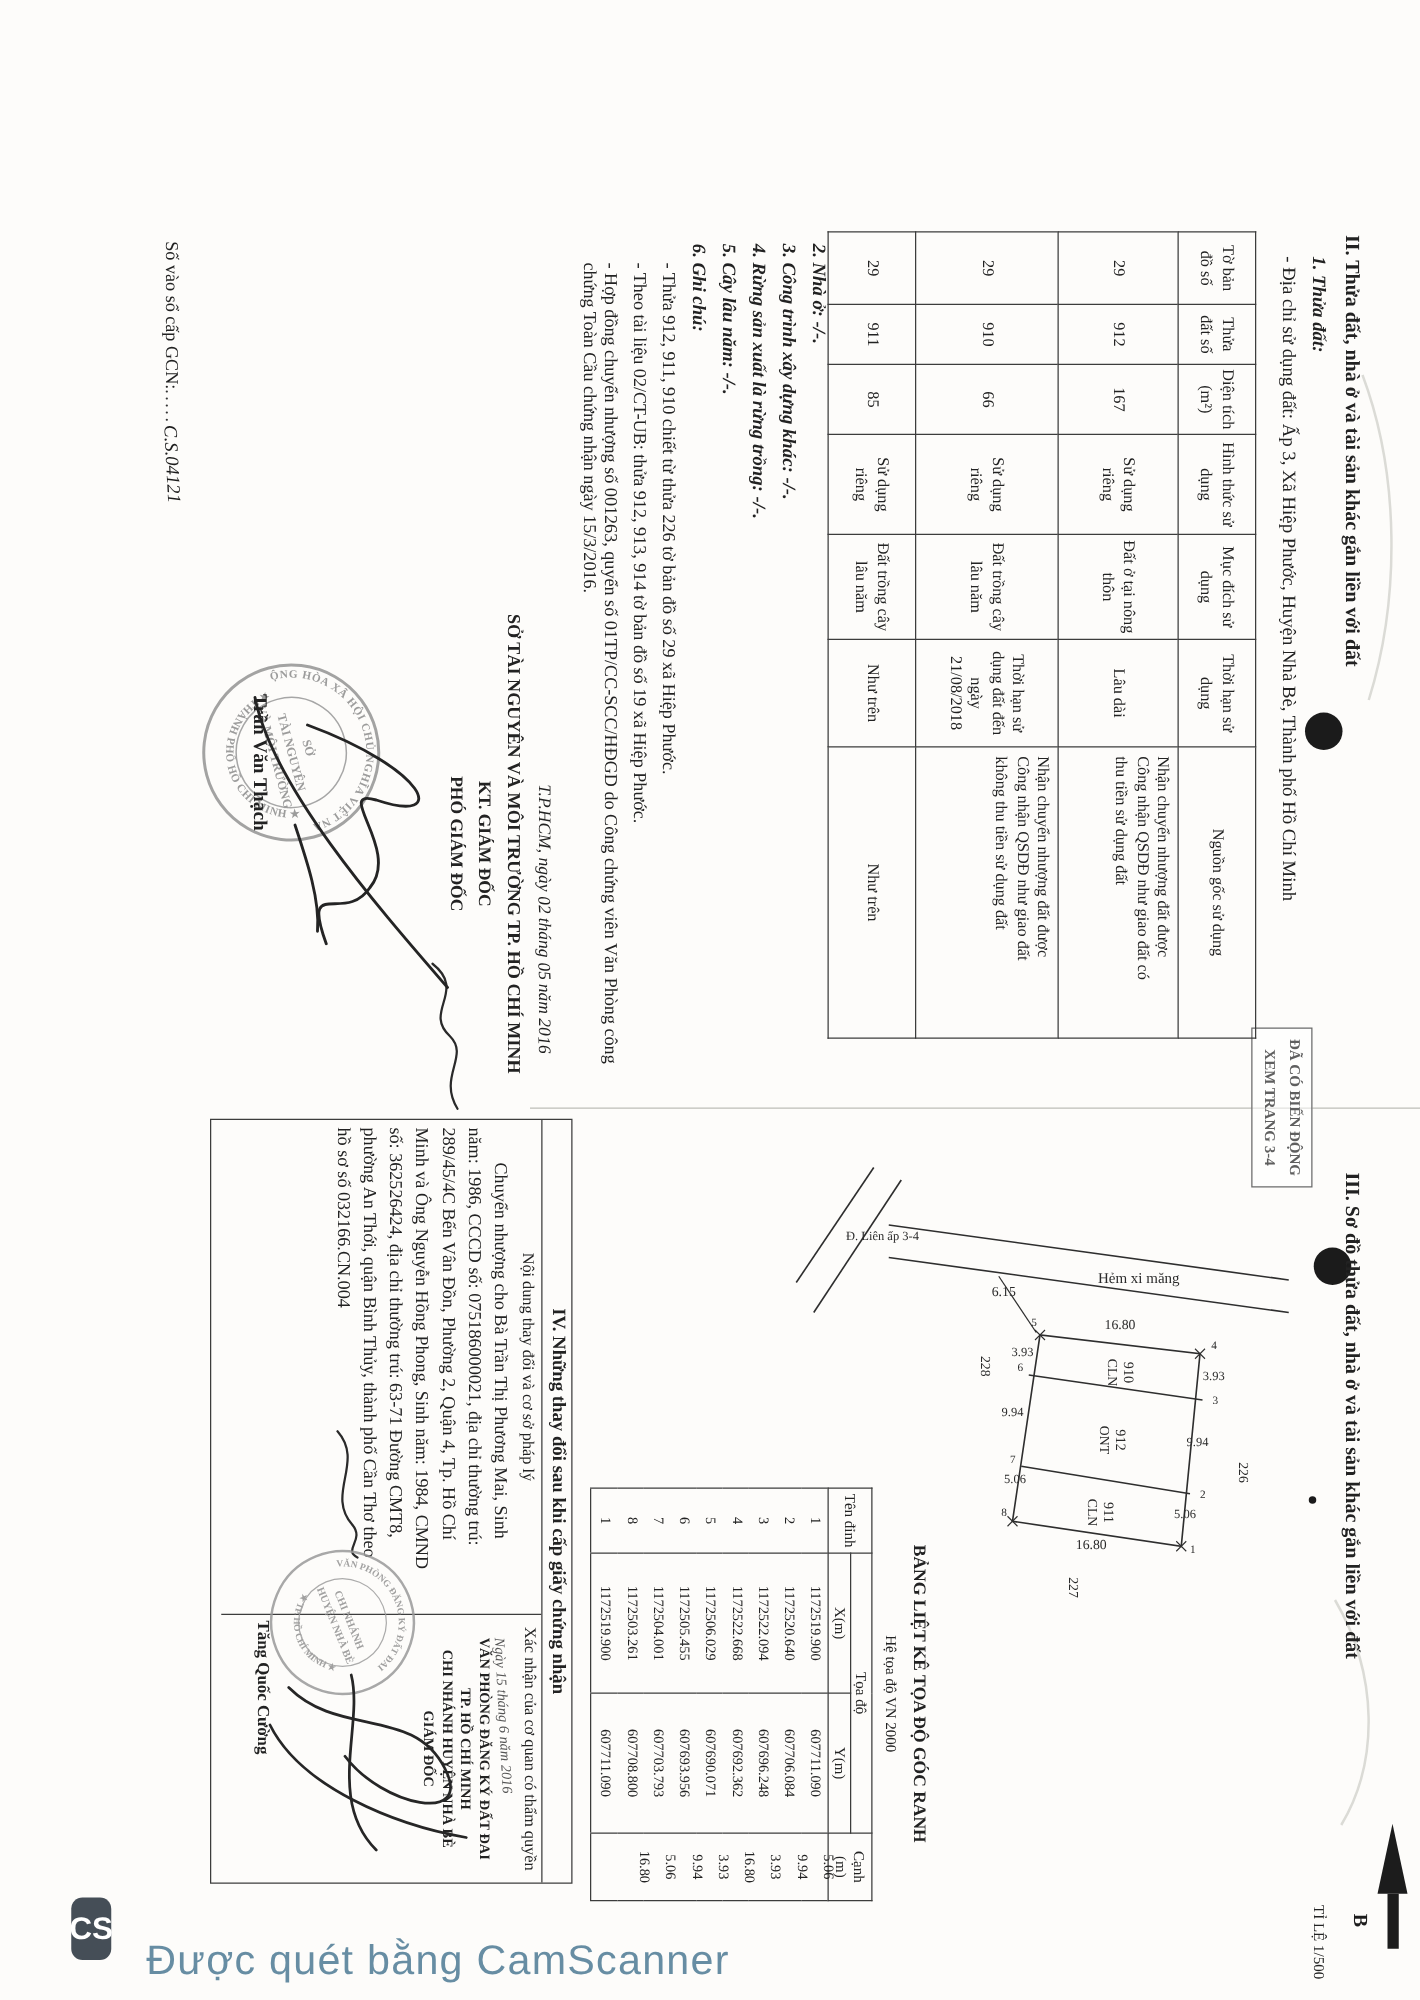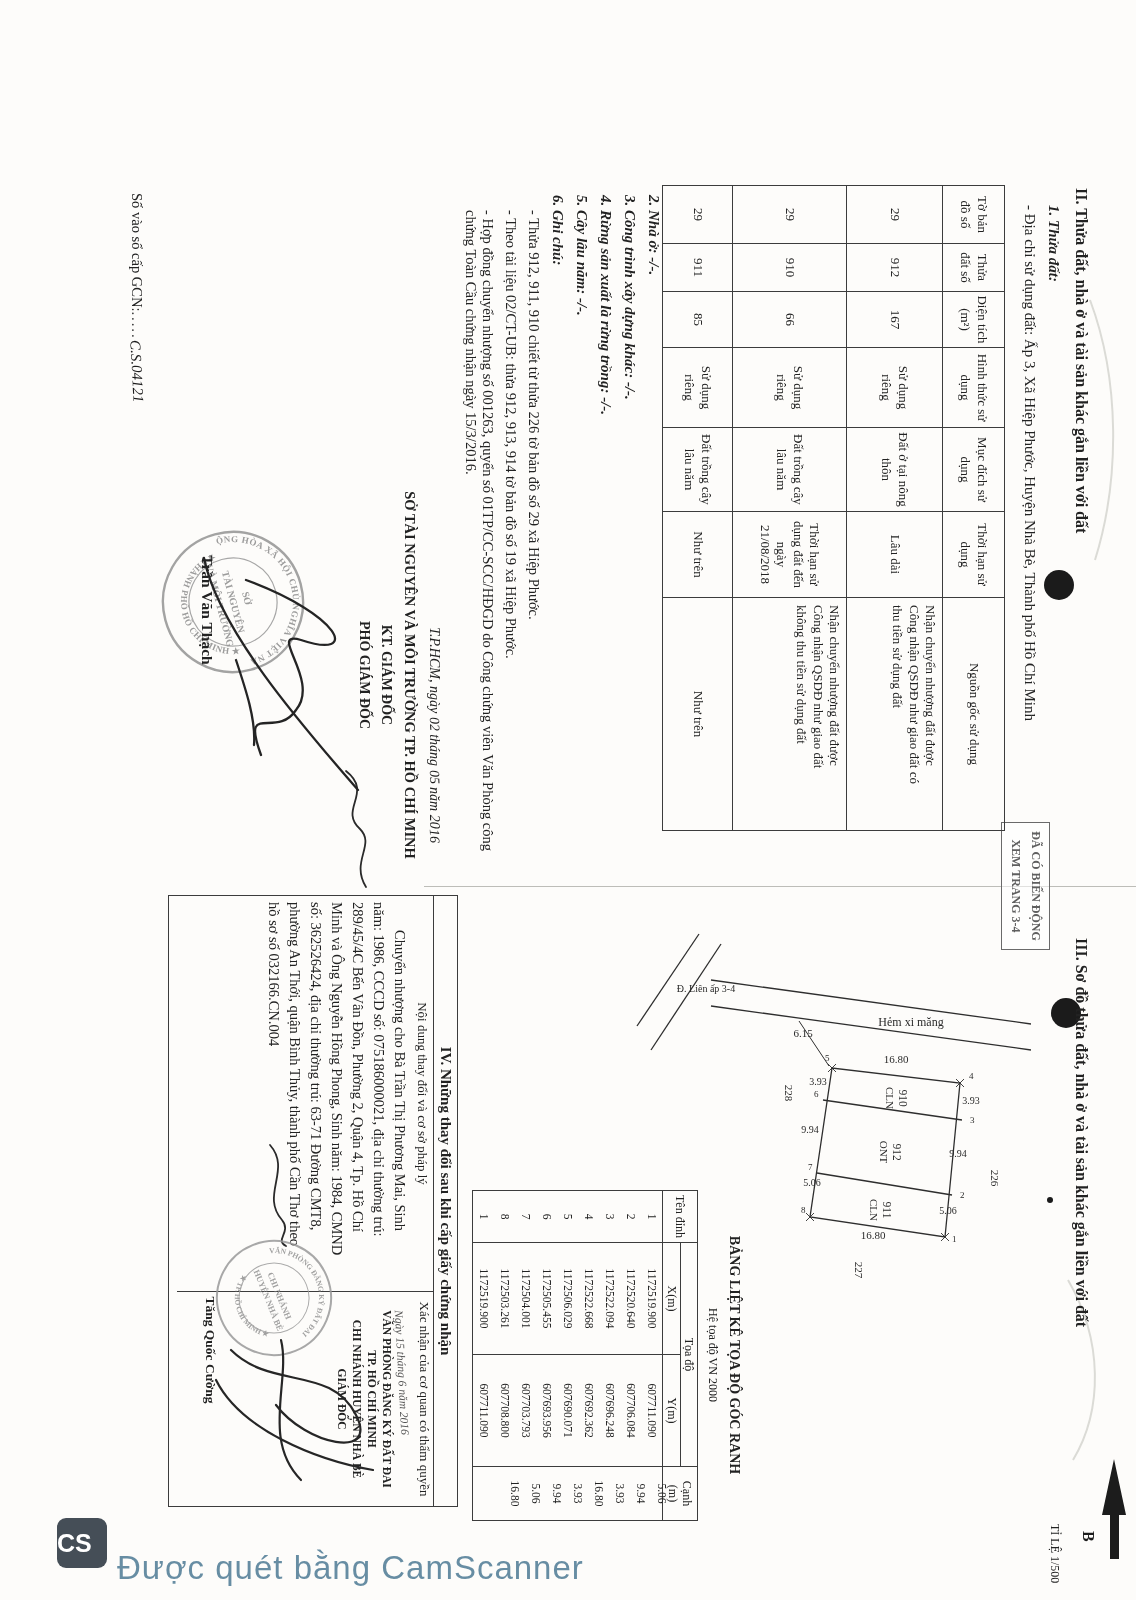--- a/index.html
+++ b/index.html
@@ -32,23 +32,23 @@
   .ivleft{width:396px;border-right:1px solid #3c3c3c;padding:2px 6px 0 6px;box-sizing:border-box;}
   .ivright{width:214px;position:relative;}
   .ivhead{font-size:13px;text-align:center;margin:1px 0 4px 0;}
   .ivline{font-size:14.5px;line-height:21px;text-align:justify;}
   .stampbox{border:1.5px solid #6a6a6a;color:#5f5f5f;text-align:center;
        font-size:12px;font-weight:bold;line-height:1.7;padding:3px 4px;background:rgba(255,255,255,.55);}
   .punch{border-radius:50%;background:#1b1b1b;}
   .fold{background:#bdbdb8;}
   .wm-text{font-family:"Liberation Sans",sans-serif;font-size:33px;color:#0c4a6e;opacity:.62;
        letter-spacing:1px;white-space:nowrap;margin-top:25px;}
-  .wm-logo{width:50px;height:50px;border-radius:9px;background:#454e57;color:#fff;
+  .wm-logo{width:32px;height:50px;border-radius:9px;background:#454e57;color:#fff;
        font-family:"Liberation Sans",sans-serif;font-weight:bold;font-size:25px;
-       display:flex;align-items:center;justify-content:flex-start;}
+       display:flex;align-items:center;justify-content:center;}
   svg{overflow:visible;}
   .maptxt{font-family:"Liberation Serif",serif;fill:#2a2a2a;}
 </style>
 </head>
 <body>
 
 <div class="doc">
 
   <div class="abs fold" style="left:886px;top:0;width:1px;height:712px;"></div>
 

